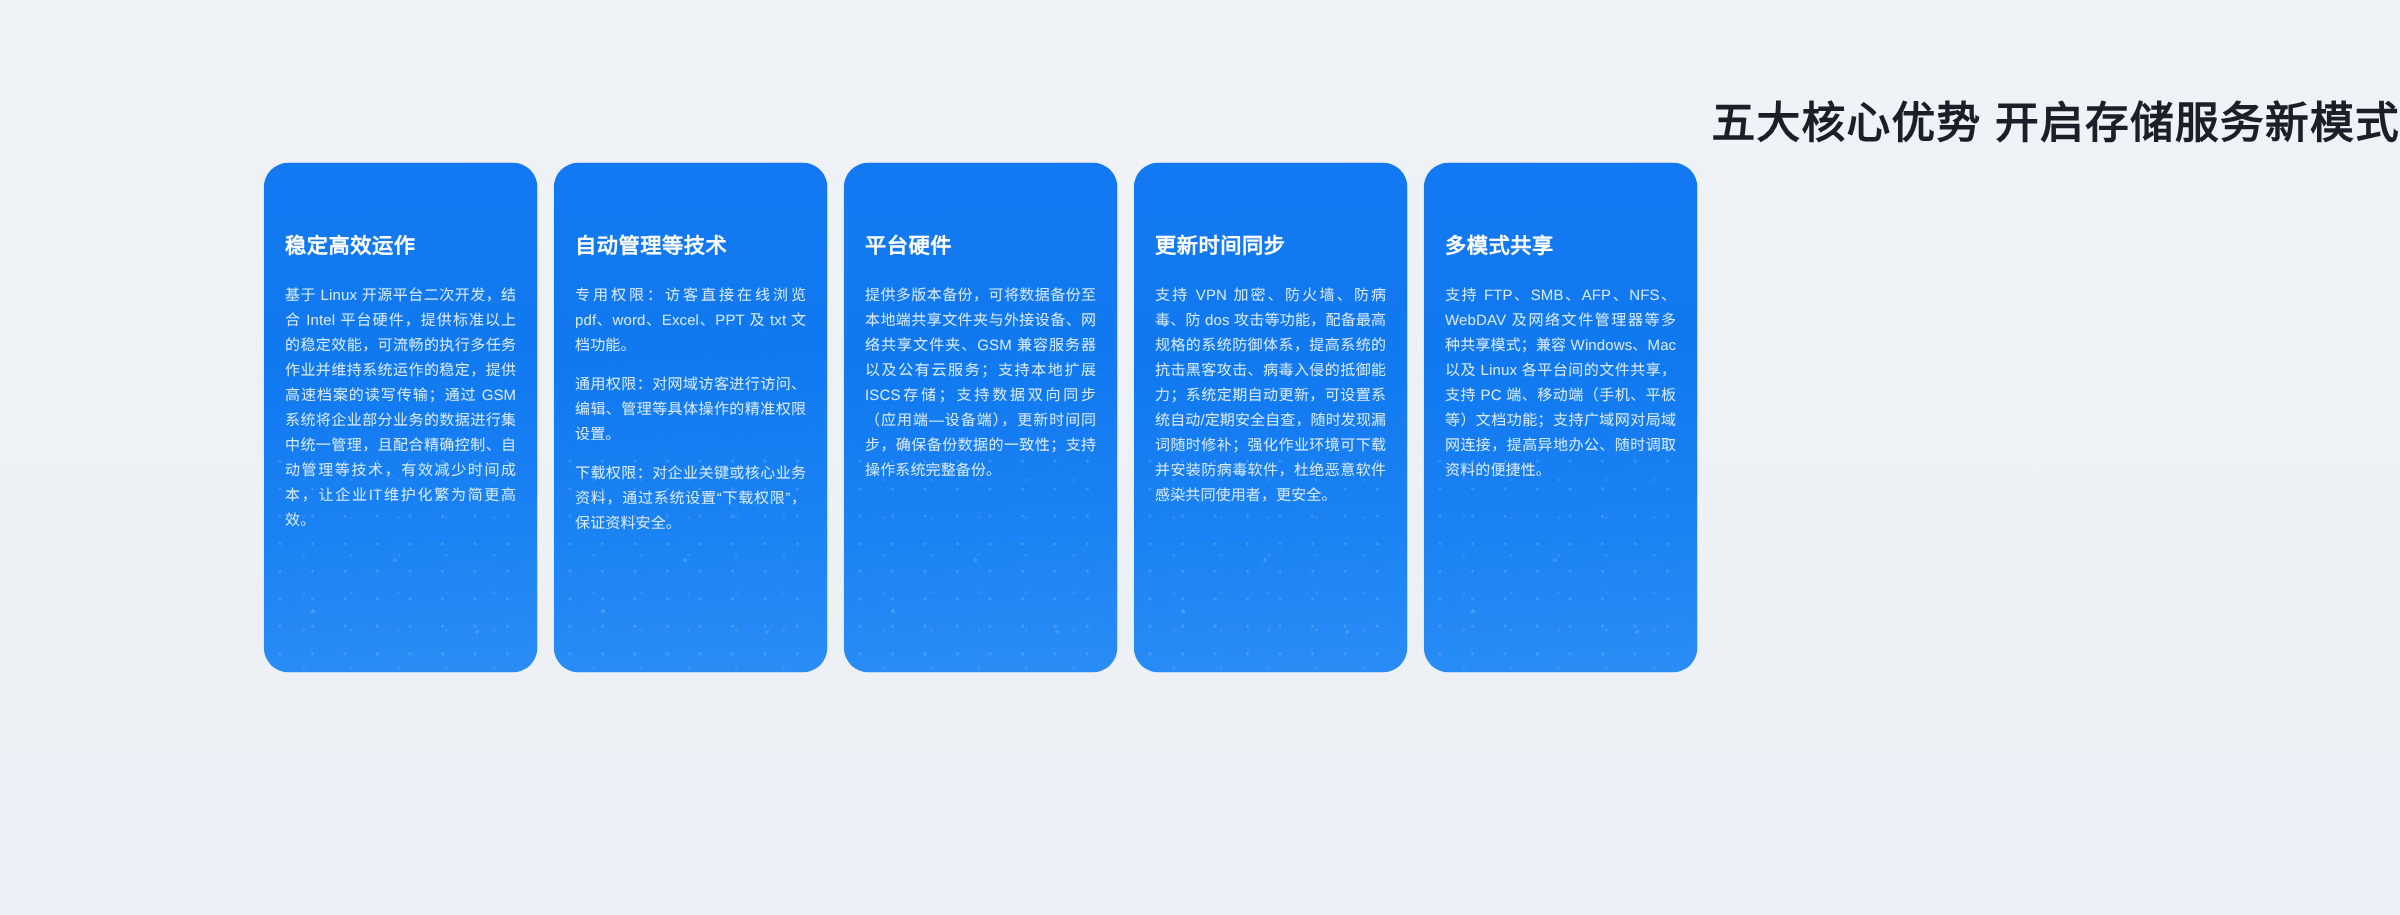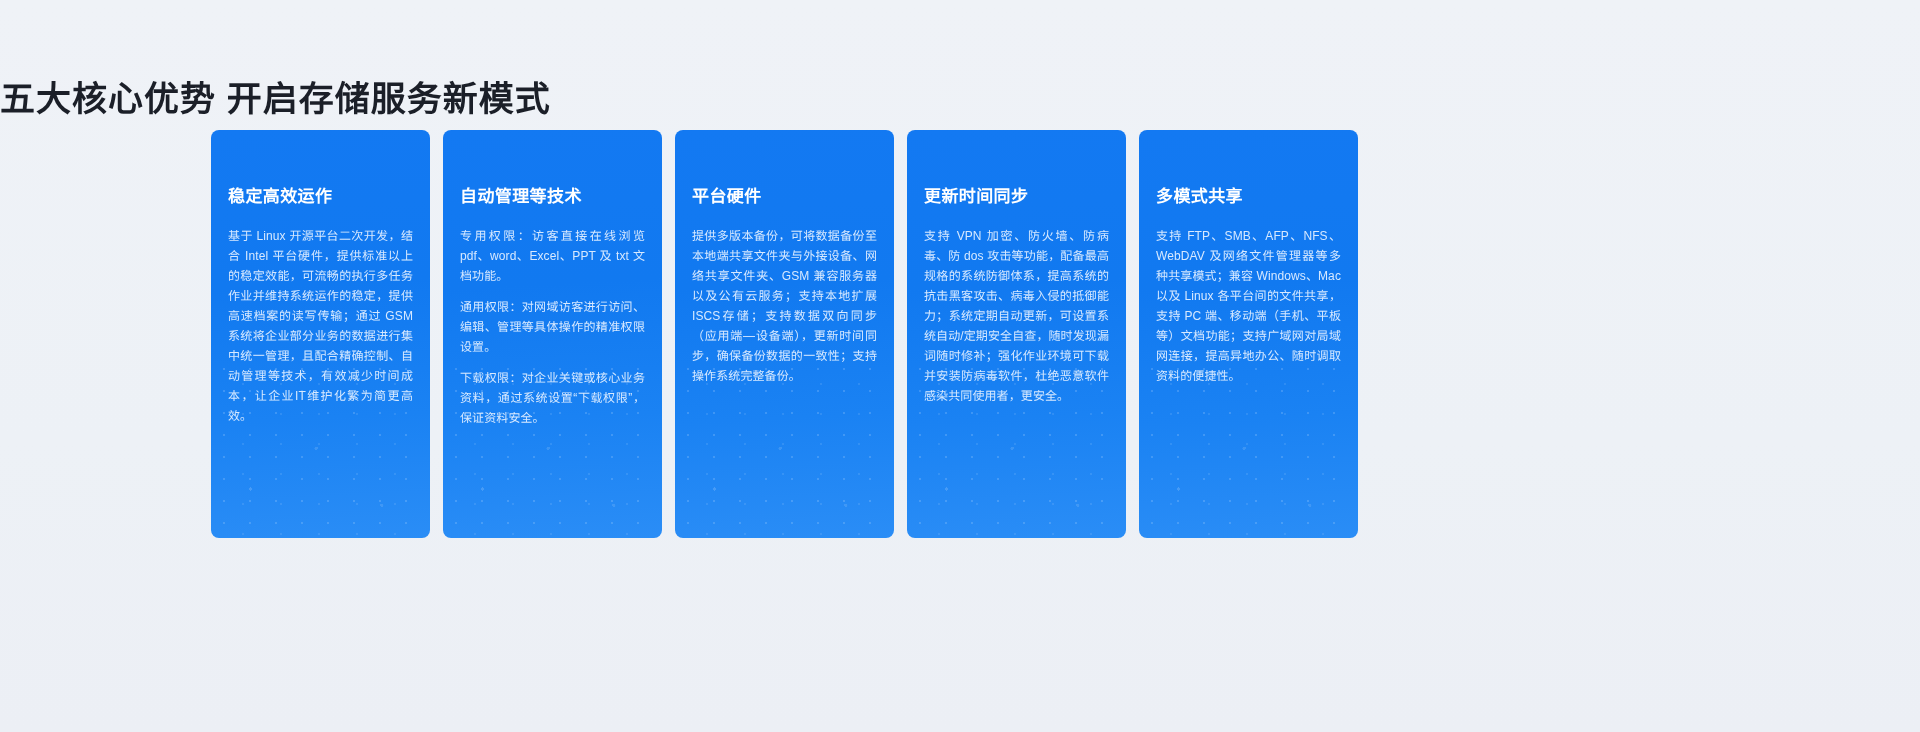--- a/index.html
+++ b/index.html
@@ -22,21 +22,21 @@
     position: relative;
     background: linear-gradient(180deg, #eff2f7 0%, #edf1f6 60%, #eceff5 100%);
     box-sizing: border-box;
   }
 
   .page-title {
     position: absolute;
     top: 52px;
     left: 0;
     width: 1920px;
-    text-align: left;
+    text-align: right;
     font-size: 35px;
     font-weight: bold;
     color: #1b1f28;
     letter-spacing: 1px;
     line-height: 48px;
     white-space: nowrap;
   }
 
   .cards {
     position: absolute;
@@ -46,21 +46,21 @@
     height: 408px;
     display: flex;
     flex-direction: row;
     gap: 13px;
   }
 
   .card {
     position: relative;
     width: 219px;
     height: 408px;
-    border-radius: 8px;
+    border-radius: 20px;
     background:
       radial-gradient(circle at 18% 88%, rgba(255,255,255,0.16) 0 1.6px, rgba(255,255,255,0) 1.7px),
       radial-gradient(circle at 48% 78%, rgba(255,255,255,0.13) 0 1.6px, rgba(255,255,255,0) 1.7px),
       radial-gradient(circle at 78% 92%, rgba(255,255,255,0.12) 0 1.6px, rgba(255,255,255,0) 1.7px),
       linear-gradient(177deg, #1379f2 0%, #1179f0 38%, #1a82f3 70%, #2a8df6 100%);
     overflow: hidden;
     box-sizing: border-box;
     flex: 0 0 auto;
   }
 

